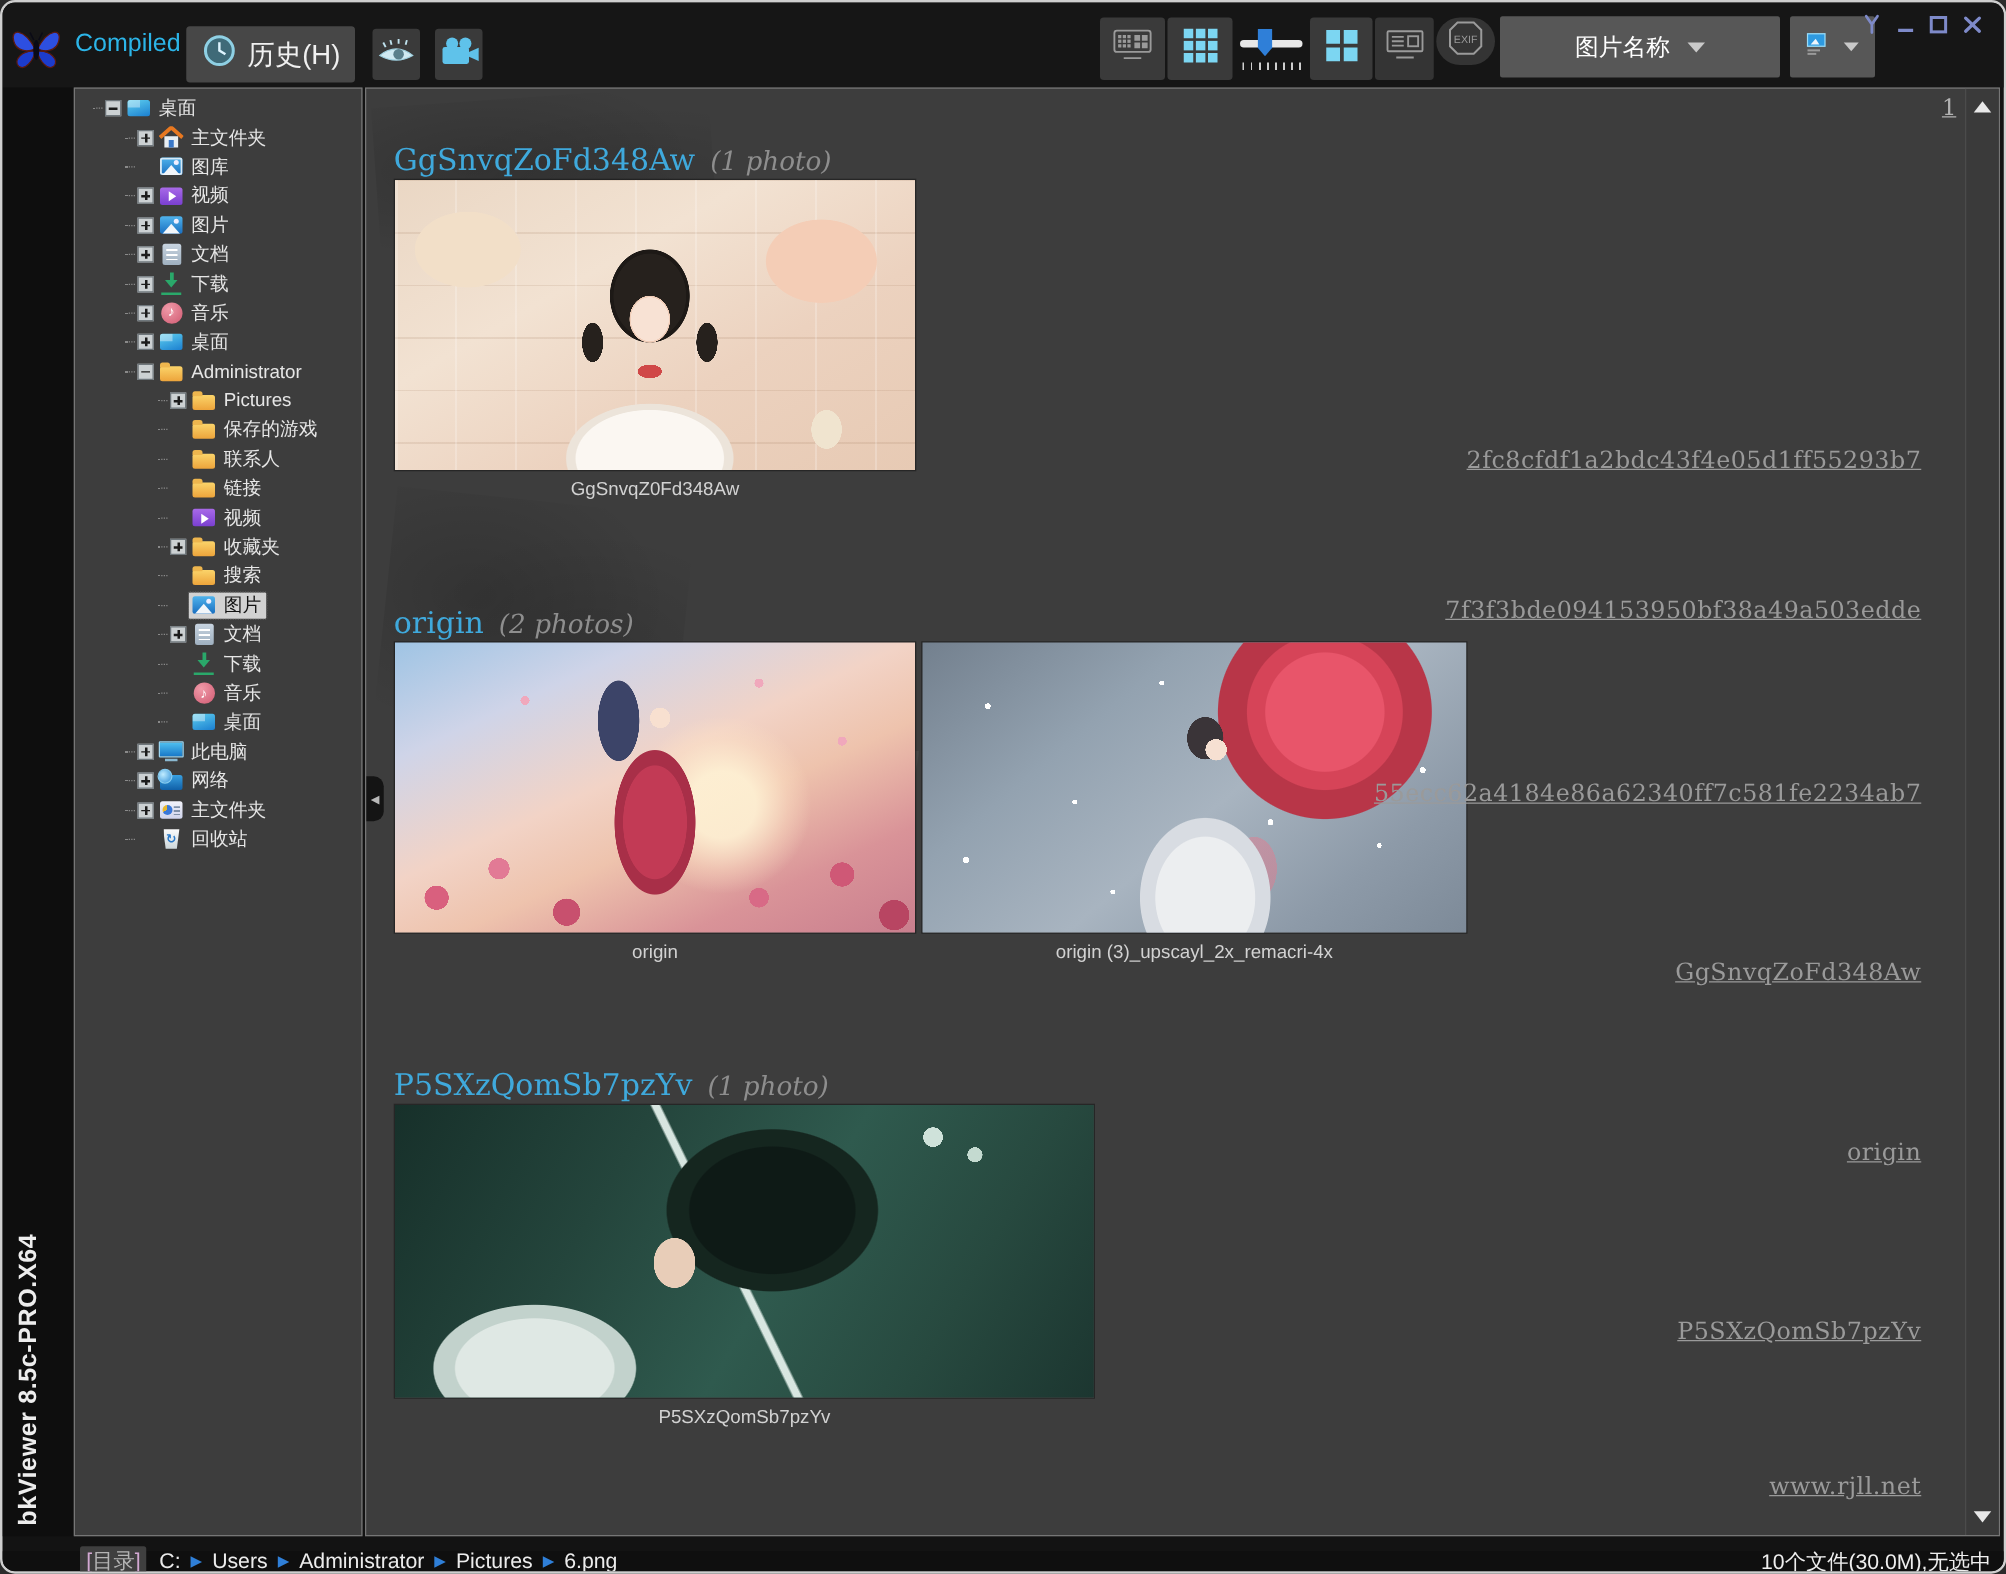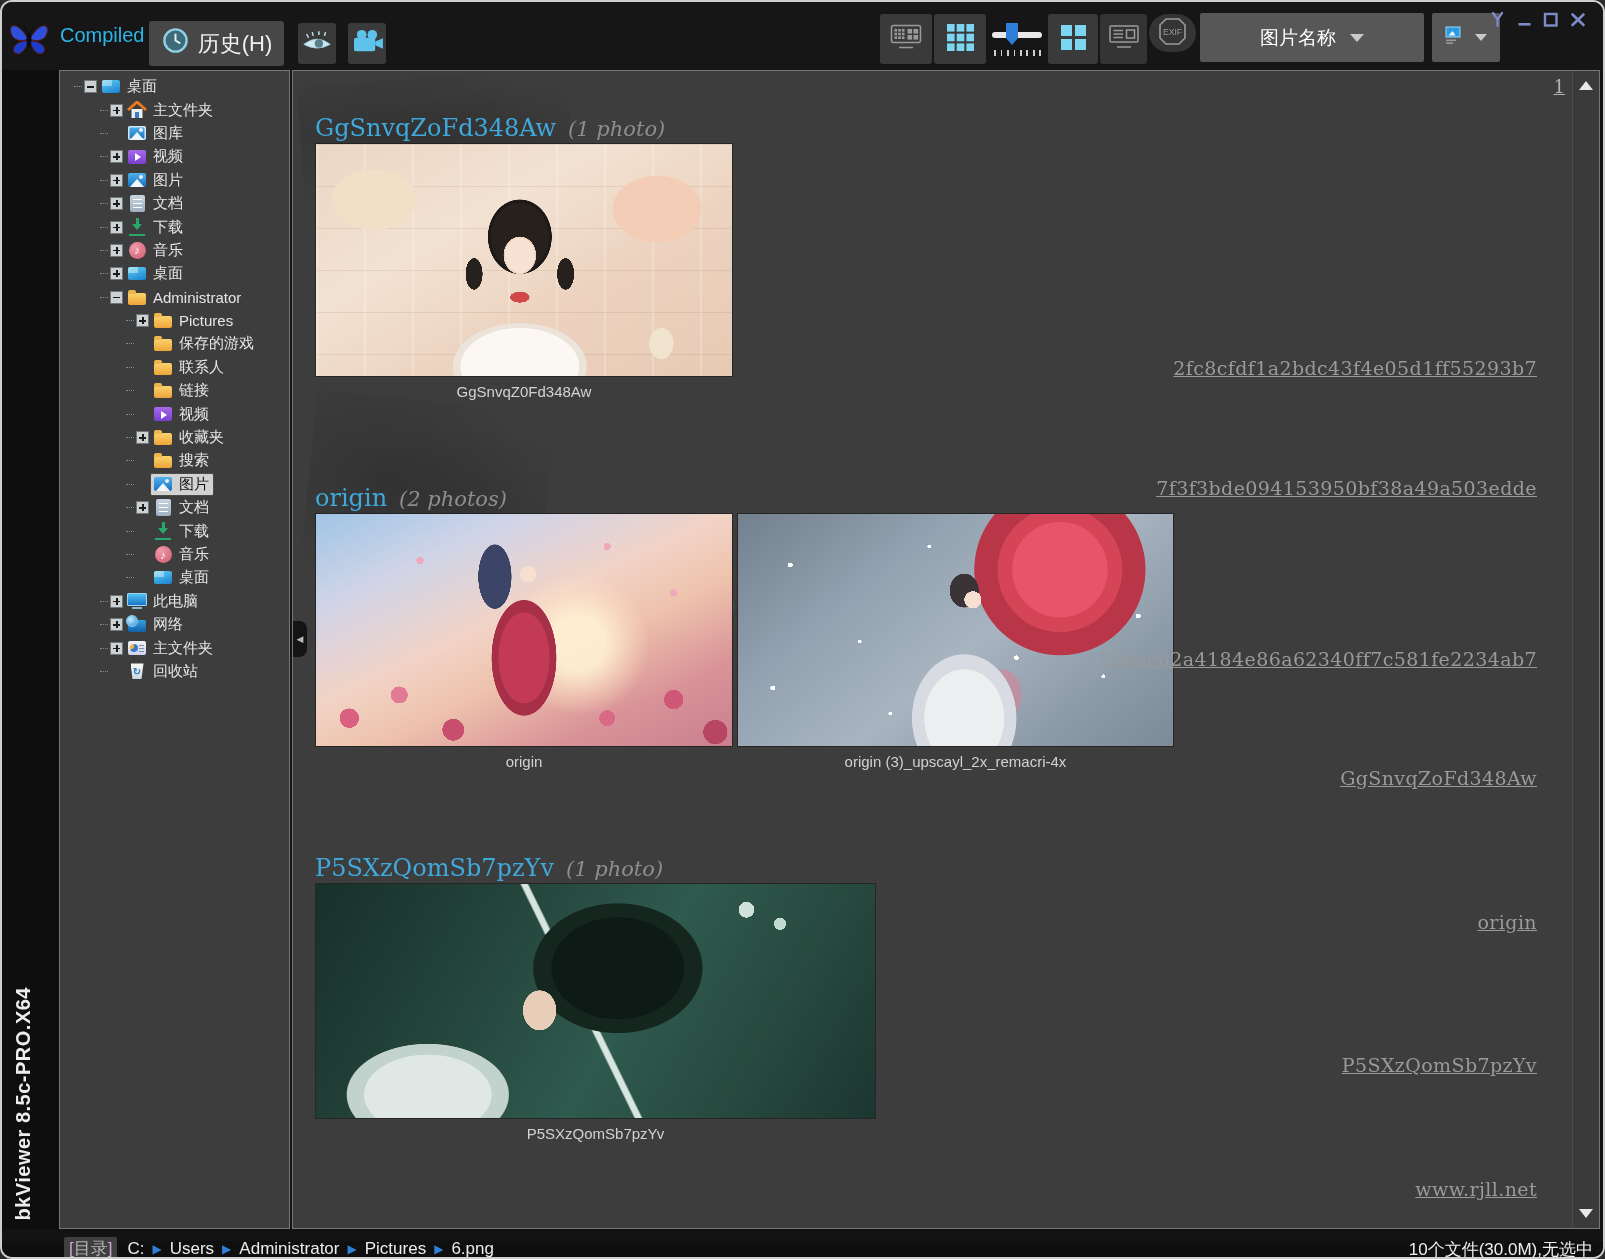--- a/index.html
+++ b/index.html
@@ -655,21 +655,21 @@
 
     <div class="ghead" style="left:22px;top:783px;">
       <span class="gtitle">P5SXzQomSb7pzYv</span>
       <span class="gcount">(1 photo)</span>
     </div>
     <div class="thumb ph-sword" style="left:23px;top:813px;width:559px;height:234px;"></div>
     <div class="cap" style="left:23px;top:1054px;width:559px;">P5SXzQomSb7pzYv</div>
 
     <span class="sidelink" style="top:286px;">2fc8cfdf1a2bdc43f4e05d1ff55293b7</span>
     <span class="sidelink" style="top:406px;">7f3f3bde094153950bf38a49a503edde</span>
-    <span class="sidelink" style="top:553px;margin-top:24px;">55ecc62a4184e86a62340ff7c581fe2234ab7</span>
+    <span class="sidelink" style="top:553px;">55ecc62a4184e86a62340ff7c581fe2234ab7</span>
     <span class="sidelink" style="top:696px;">GgSnvqZoFd348Aw</span>
     <span class="sidelink" style="top:840px;">origin</span>
     <span class="sidelink" style="top:983px;">P5SXzQomSb7pzYv</span>
     <span class="sidelink" style="top:1107px;">www.rjll.net</span>
 
     <div class="collapser">◀</div>
 
     <div class="vscroll">
       <div class="sarrow up"></div>
       <div class="sarrow down"></div>

